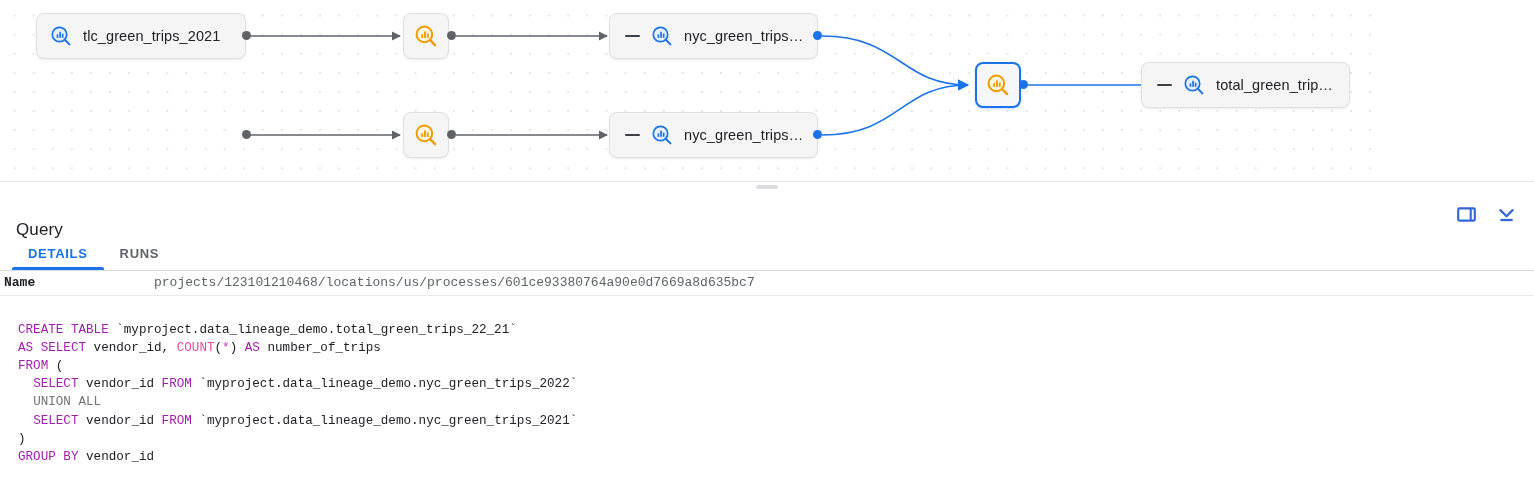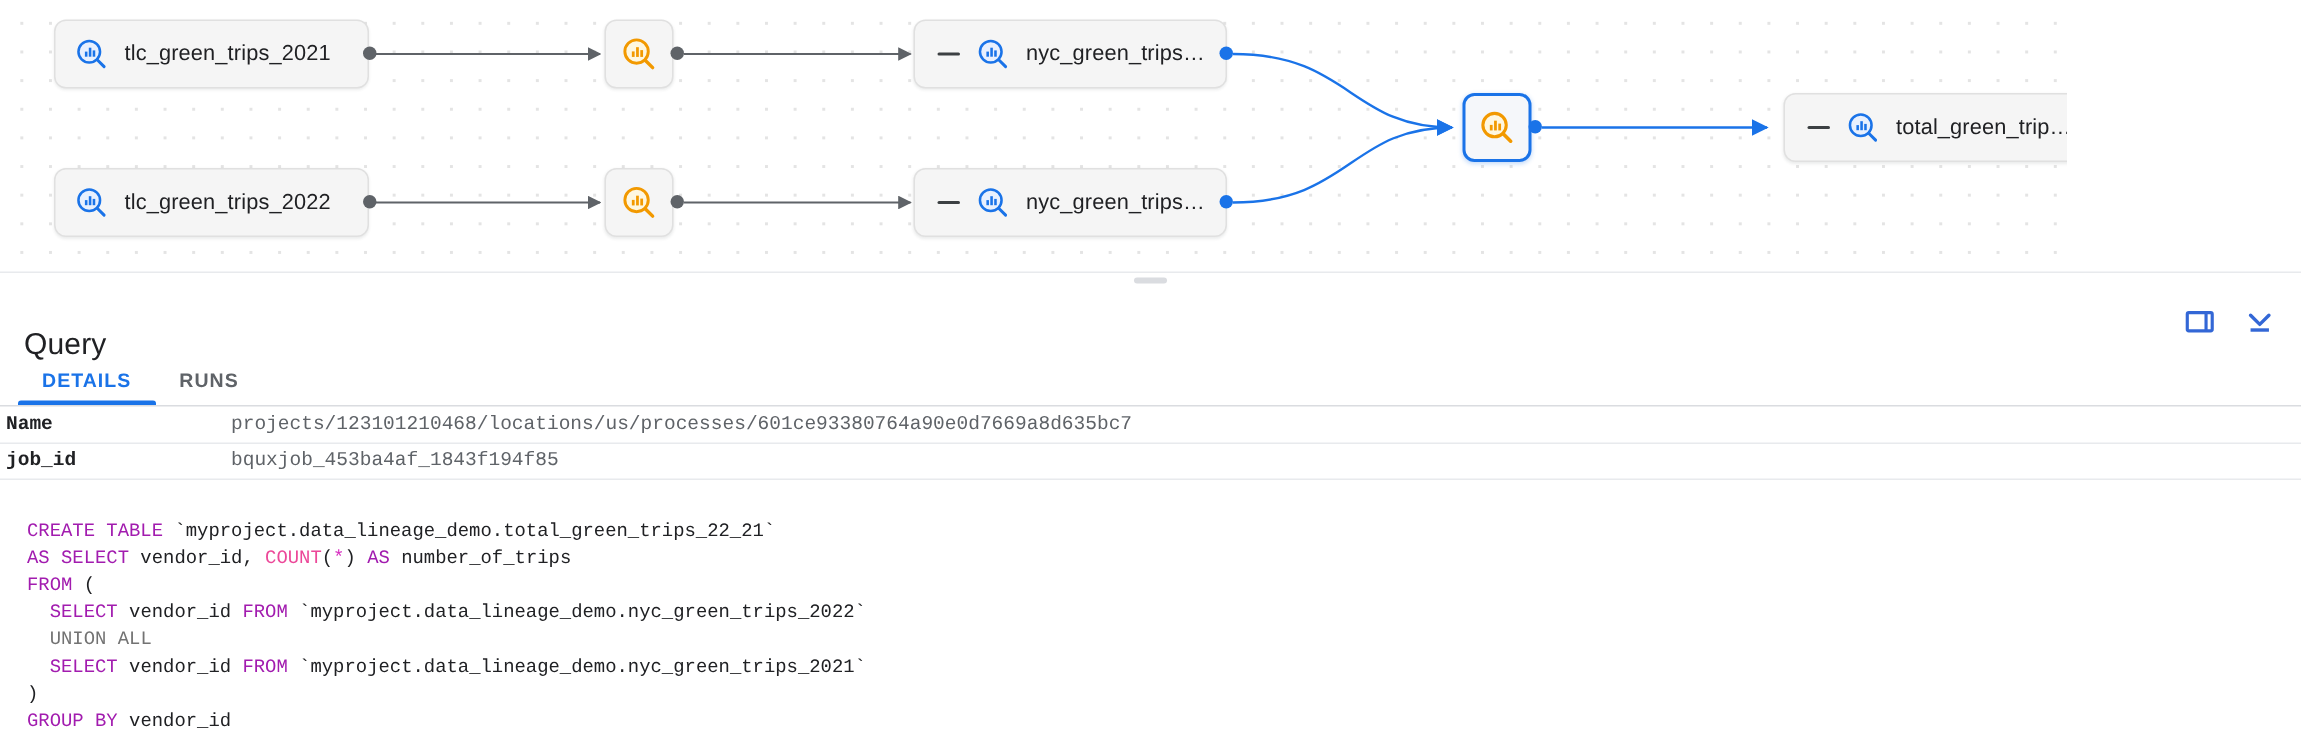--- a/index.html
+++ b/index.html
@@ -130,21 +130,21 @@
 
   
   .panel-header {
     height: 44px;
     display: flex;
     align-items: center;
     padding: 0 16px;
     background: #ffffff;
   }
   .panel-title {
-    font-size: 20px;
+    font-size: 17px;
     color: #202124;
     letter-spacing: 0.1px;
     margin-top: 32px;
   }
   .panel-header-actions {
     margin-left: auto;
     display: flex;
     align-items: center;
     gap: 16px;
   }
@@ -268,108 +268,96 @@
         <rect x="7.6" y="10.4" width="1.7" height="3.4" fill="#1a73e8"></rect>
         <rect x="10.2" y="7.8" width="1.7" height="6" fill="#1a73e8"></rect>
         <rect x="12.8" y="9.6" width="1.7" height="4.2" fill="#1a73e8"></rect>
         <line x1="15.8" y1="15.8" x2="20.4" y2="20.4" stroke="#1a73e8" stroke-width="2" stroke-linecap="round"></line>
       </svg>
     </span>
     <span class="node-label">tlc_green_trips_2021</span>
   </div>
   <span class="dot gray" style="left:242px; top:31px;"></span>
 
-  <div class="node table-node" style="left:36px; top:112px; width:210px;">
+  <span class="dot gray" style="left:242px; top:130px;"></span>
+
+  <div class="node process-node" style="left:403px; top:13px;">
+    <span class="node-icon">
+      <svg viewBox="0 0 24 24" width="26" height="26">
+        <circle cx="10.5" cy="10.5" r="7.2" fill="#fef7e0" stroke="#f29900" stroke-width="1.8"></circle>
+        <rect x="7.6" y="10.4" width="1.7" height="3.4" fill="#f29900"></rect>
+        <rect x="10.2" y="7.8" width="1.7" height="6" fill="#f29900"></rect>
+        <rect x="12.8" y="9.6" width="1.7" height="4.2" fill="#f29900"></rect>
+        <line x1="15.8" y1="15.8" x2="20.4" y2="20.4" stroke="#f29900" stroke-width="2.1" stroke-linecap="round"></line>
+      </svg>
+    </span>
+  </div>
+  <span class="dot gray" style="left:447px; top:31px;"></span>
+
+  <div class="node process-node" style="left:403px; top:112px;">
+    <span class="node-icon">
+      <svg viewBox="0 0 24 24" width="26" height="26">
+        <circle cx="10.5" cy="10.5" r="7.2" fill="#fef7e0" stroke="#f29900" stroke-width="1.8"></circle>
+        <rect x="7.6" y="10.4" width="1.7" height="3.4" fill="#f29900"></rect>
+        <rect x="10.2" y="7.8" width="1.7" height="6" fill="#f29900"></rect>
+        <rect x="12.8" y="9.6" width="1.7" height="4.2" fill="#f29900"></rect>
+        <line x1="15.8" y1="15.8" x2="20.4" y2="20.4" stroke="#f29900" stroke-width="2.1" stroke-linecap="round"></line>
+      </svg>
+    </span>
+  </div>
+  <span class="dot gray" style="left:447px; top:130px;"></span>
+
+  <div class="node table-node" style="left:609px; top:13px; width:209px;">
+    <span class="collapse-btn">
+      <span class="bar"></span>
+    </span>
     <span class="node-icon">
       <svg viewBox="0 0 24 24" width="24" height="24">
         <circle cx="10.5" cy="10.5" r="7.2" fill="#e8f0fe" stroke="#1a73e8" stroke-width="1.7"></circle>
         <rect x="7.6" y="10.4" width="1.7" height="3.4" fill="#1a73e8"></rect>
         <rect x="10.2" y="7.8" width="1.7" height="6" fill="#1a73e8"></rect>
         <rect x="12.8" y="9.6" width="1.7" height="4.2" fill="#1a73e8"></rect>
         <line x1="15.8" y1="15.8" x2="20.4" y2="20.4" stroke="#1a73e8" stroke-width="2" stroke-linecap="round"></line>
       </svg>
     </span>
-    <span class="node-label">tlc_green_trips_2022</span>
-  </div>
-  <span class="dot gray" style="left:242px; top:130px;"></span>
-
-  <div class="node process-node" style="left:403px; top:13px;">
-    <span class="node-icon">
-      <svg viewBox="0 0 24 24" width="26" height="26">
-        <circle cx="10.5" cy="10.5" r="7.2" fill="#fef7e0" stroke="#f29900" stroke-width="1.8"></circle>
-        <rect x="7.6" y="10.4" width="1.7" height="3.4" fill="#f29900"></rect>
-        <rect x="10.2" y="7.8" width="1.7" height="6" fill="#f29900"></rect>
-        <rect x="12.8" y="9.6" width="1.7" height="4.2" fill="#f29900"></rect>
-        <line x1="15.8" y1="15.8" x2="20.4" y2="20.4" stroke="#f29900" stroke-width="2.1" stroke-linecap="round"></line>
-      </svg>
-    </span>
-  </div>
-  <span class="dot gray" style="left:447px; top:31px;"></span>
-
-  <div class="node process-node" style="left:403px; top:112px;">
-    <span class="node-icon">
-      <svg viewBox="0 0 24 24" width="26" height="26">
-        <circle cx="10.5" cy="10.5" r="7.2" fill="#fef7e0" stroke="#f29900" stroke-width="1.8"></circle>
-        <rect x="7.6" y="10.4" width="1.7" height="3.4" fill="#f29900"></rect>
-        <rect x="10.2" y="7.8" width="1.7" height="6" fill="#f29900"></rect>
-        <rect x="12.8" y="9.6" width="1.7" height="4.2" fill="#f29900"></rect>
-        <line x1="15.8" y1="15.8" x2="20.4" y2="20.4" stroke="#f29900" stroke-width="2.1" stroke-linecap="round"></line>
-      </svg>
-    </span>
-  </div>
-  <span class="dot gray" style="left:447px; top:130px;"></span>
-
-  <div class="node table-node" style="left:609px; top:13px; width:209px;">
+    <span class="node-label">nyc_green_trips…</span>
+  </div>
+  <span class="dot blue" style="left:813px; top:31px;"></span>
+
+  <div class="node table-node" style="left:609px; top:112px; width:209px;">
     <span class="collapse-btn">
       <span class="bar"></span>
     </span>
     <span class="node-icon">
       <svg viewBox="0 0 24 24" width="24" height="24">
         <circle cx="10.5" cy="10.5" r="7.2" fill="#e8f0fe" stroke="#1a73e8" stroke-width="1.7"></circle>
         <rect x="7.6" y="10.4" width="1.7" height="3.4" fill="#1a73e8"></rect>
         <rect x="10.2" y="7.8" width="1.7" height="6" fill="#1a73e8"></rect>
         <rect x="12.8" y="9.6" width="1.7" height="4.2" fill="#1a73e8"></rect>
         <line x1="15.8" y1="15.8" x2="20.4" y2="20.4" stroke="#1a73e8" stroke-width="2" stroke-linecap="round"></line>
       </svg>
     </span>
     <span class="node-label">nyc_green_trips…</span>
   </div>
-  <span class="dot blue" style="left:813px; top:31px;"></span>
-
-  <div class="node table-node" style="left:609px; top:112px; width:209px;">
-    <span class="collapse-btn">
-      <span class="bar"></span>
-    </span>
-    <span class="node-icon">
-      <svg viewBox="0 0 24 24" width="24" height="24">
-        <circle cx="10.5" cy="10.5" r="7.2" fill="#e8f0fe" stroke="#1a73e8" stroke-width="1.7"></circle>
-        <rect x="7.6" y="10.4" width="1.7" height="3.4" fill="#1a73e8"></rect>
-        <rect x="10.2" y="7.8" width="1.7" height="6" fill="#1a73e8"></rect>
-        <rect x="12.8" y="9.6" width="1.7" height="4.2" fill="#1a73e8"></rect>
-        <line x1="15.8" y1="15.8" x2="20.4" y2="20.4" stroke="#1a73e8" stroke-width="2" stroke-linecap="round"></line>
-      </svg>
-    </span>
-    <span class="node-label">nyc_green_trips…</span>
-  </div>
   <span class="dot blue" style="left:813px; top:130px;"></span>
 
   <div class="node process-node selected" style="left:975px; top:62px;">
     <span class="node-icon">
       <svg viewBox="0 0 24 24" width="26" height="26">
         <circle cx="10.5" cy="10.5" r="7.2" fill="#fef7e0" stroke="#f29900" stroke-width="1.9"></circle>
         <rect x="7.6" y="10.4" width="1.7" height="3.4" fill="#f29900"></rect>
         <rect x="10.2" y="7.8" width="1.7" height="6" fill="#f29900"></rect>
         <rect x="12.8" y="9.6" width="1.7" height="4.2" fill="#f29900"></rect>
         <line x1="15.8" y1="15.8" x2="20.4" y2="20.4" stroke="#f29900" stroke-width="2.2" stroke-linecap="round"></line>
       </svg>
     </span>
   </div>
   <span class="dot blue" style="left:1019px; top:80px;"></span>
 
-  <div class="node table-node" style="left:1189px; top:62px; width:209px;">
+  <div class="node table-node" style="left:1141px; top:62px; width:209px;">
     <span class="collapse-btn">
       <span class="bar"></span>
     </span>
     <span class="node-icon">
       <svg viewBox="0 0 24 24" width="24" height="24">
         <circle cx="10.5" cy="10.5" r="7.2" fill="#e8f0fe" stroke="#1a73e8" stroke-width="1.7"></circle>
         <rect x="7.6" y="10.4" width="1.7" height="3.4" fill="#1a73e8"></rect>
         <rect x="10.2" y="7.8" width="1.7" height="6" fill="#1a73e8"></rect>
         <rect x="12.8" y="9.6" width="1.7" height="4.2" fill="#1a73e8"></rect>
         <line x1="15.8" y1="15.8" x2="20.4" y2="20.4" stroke="#1a73e8" stroke-width="2" stroke-linecap="round"></line>
@@ -405,20 +393,16 @@
   <div class="tab active">DETAILS</div>
   <div class="tab">RUNS</div>
 </div>
 
 <table class="details-table">
   <tbody>
     <tr>
       <td class="key">Name</td>
       <td class="val">projects/123101210468/locations/us/processes/601ce93380764a90e0d7669a8d635bc7</td>
     </tr>
-    <tr>
-      <td class="key">job_id</td>
-      <td class="val">bquxjob_453ba4af_1843f194f85</td>
-    </tr>
   </tbody>
 </table>
 
 <div class="sql-block" id="sql-block"><div class="sql-line"><span class="kw">CREATE TABLE </span><span class="ident">`myproject.data_lineage_demo.total_green_trips_22_21`</span></div><div class="sql-line"><span class="kw">AS SELECT </span><span class="ident">vendor_id, </span><span class="fn">COUNT</span><span class="ident">(</span><span class="op">*</span><span class="ident">) </span><span class="kw">AS </span><span class="ident">number_of_trips</span></div><div class="sql-line"><span class="kw">FROM</span><span class="ident"> (</span></div><div class="sql-line"><span class="ident">  </span><span class="kw">SELECT </span><span class="ident">vendor_id </span><span class="kw">FROM </span><span class="ident">`myproject.data_lineage_demo.nyc_green_trips_2022`</span></div><div class="sql-line"><span class="ident">  </span><span class="kw-dim">UNION ALL</span></div><div class="sql-line"><span class="ident">  </span><span class="kw">SELECT </span><span class="ident">vendor_id </span><span class="kw">FROM </span><span class="ident">`myproject.data_lineage_demo.nyc_green_trips_2021`</span></div><div class="sql-line"><span class="ident">)</span></div><div class="sql-line"><span class="kw">GROUP BY </span><span class="ident">vendor_id</span></div></div>
 
 </body></html>

